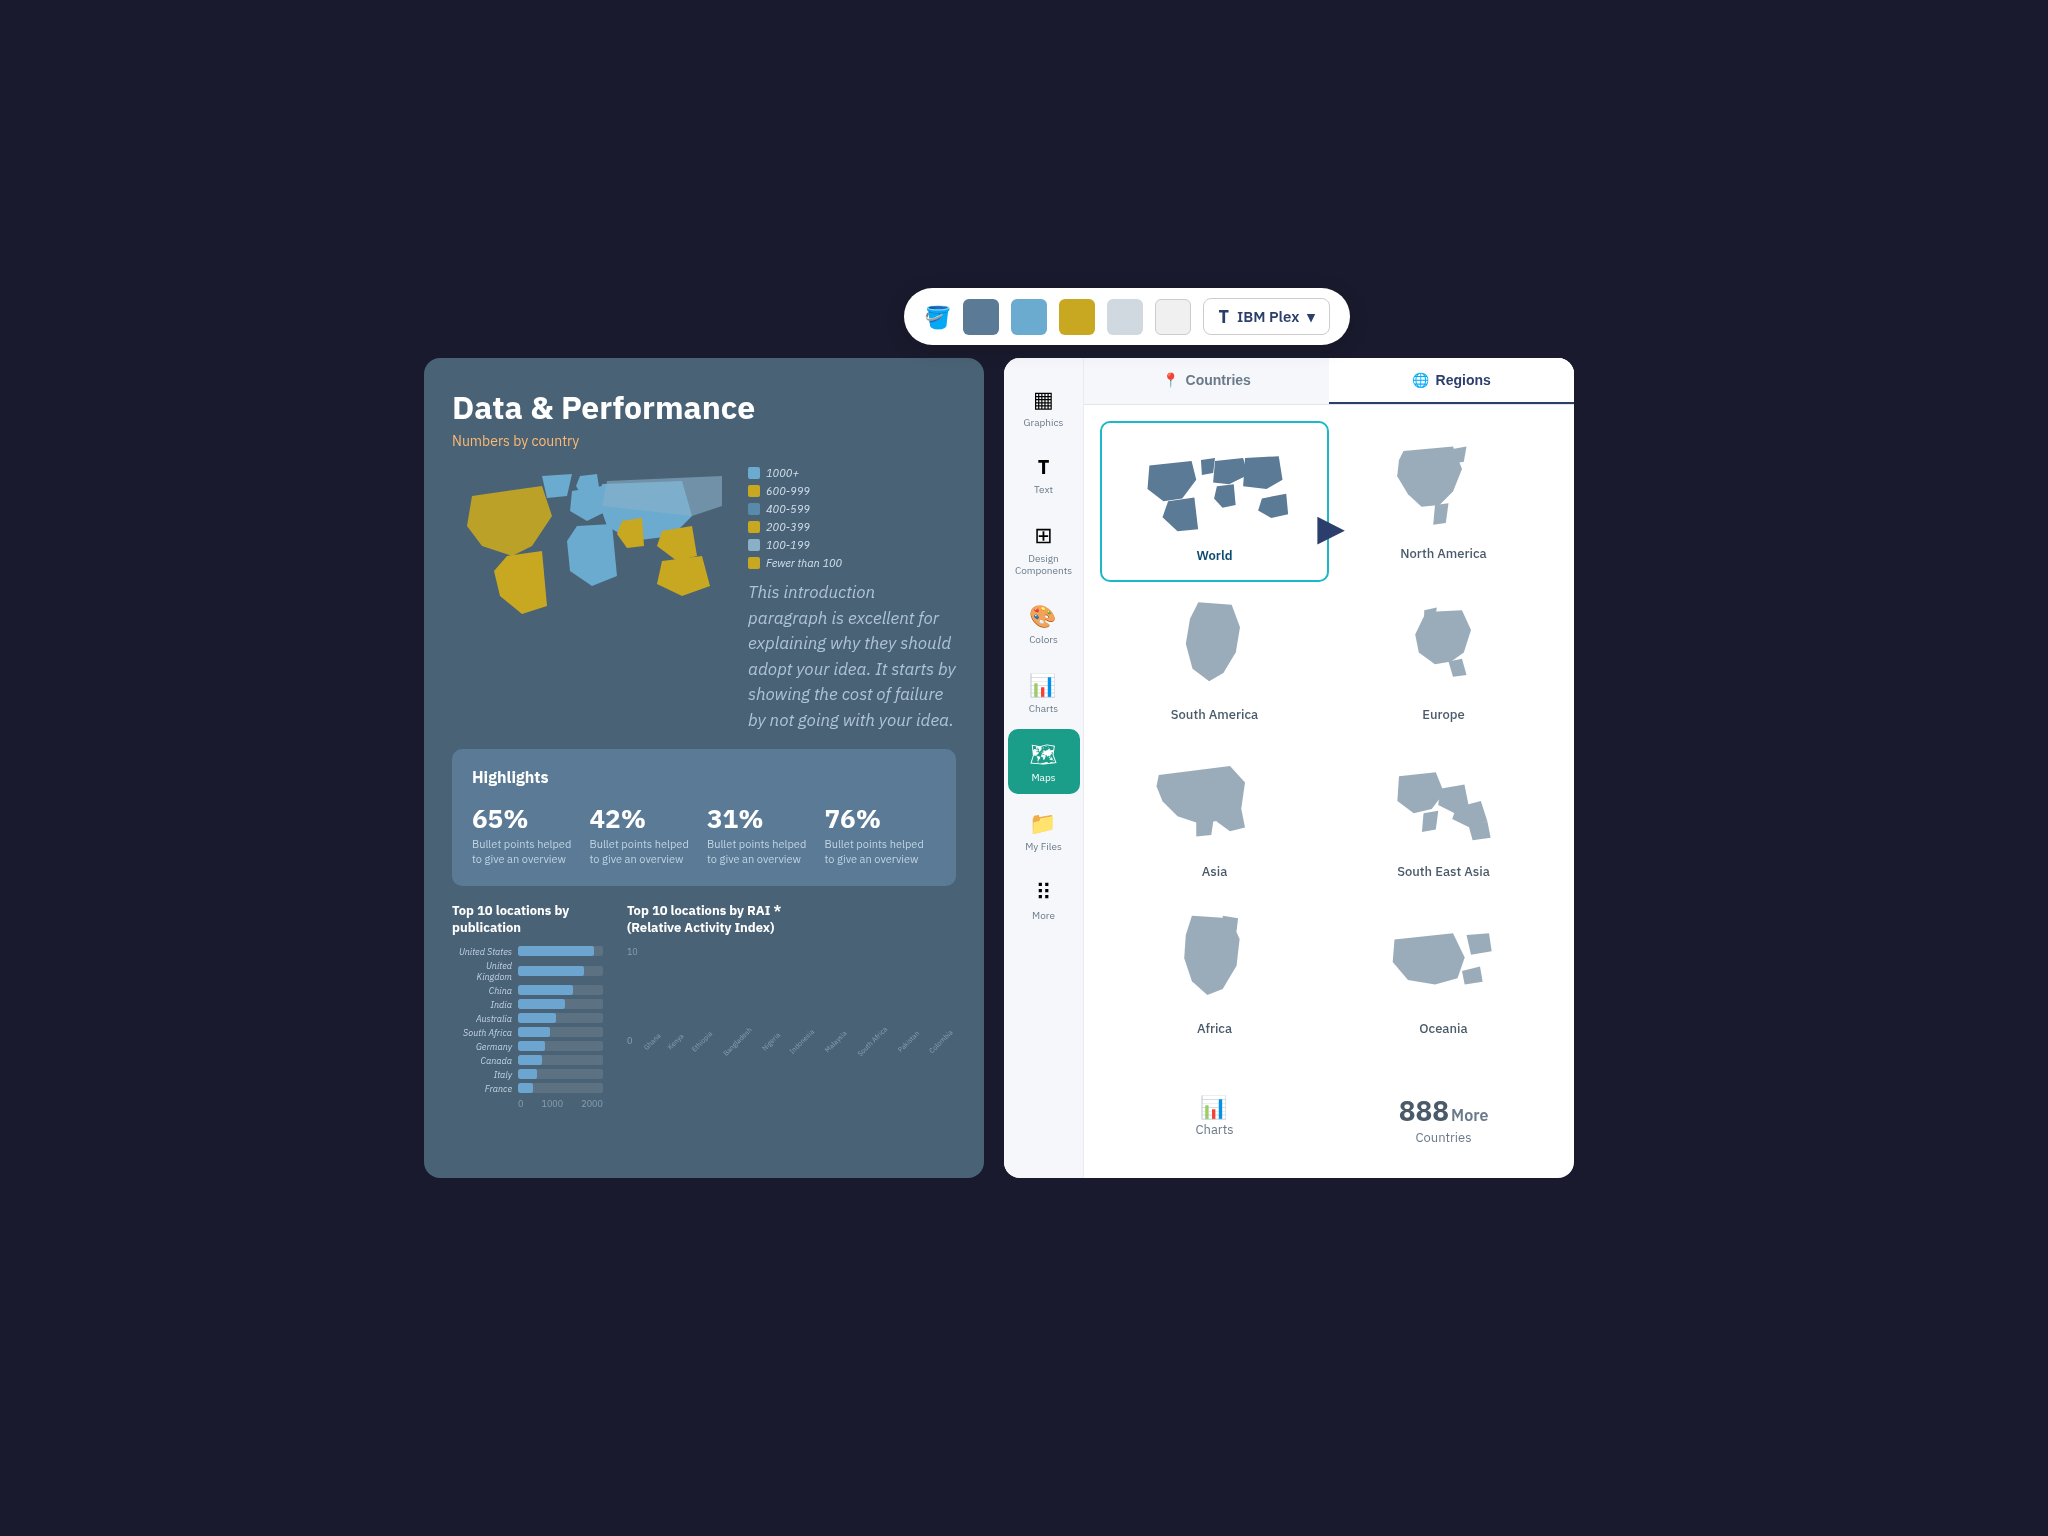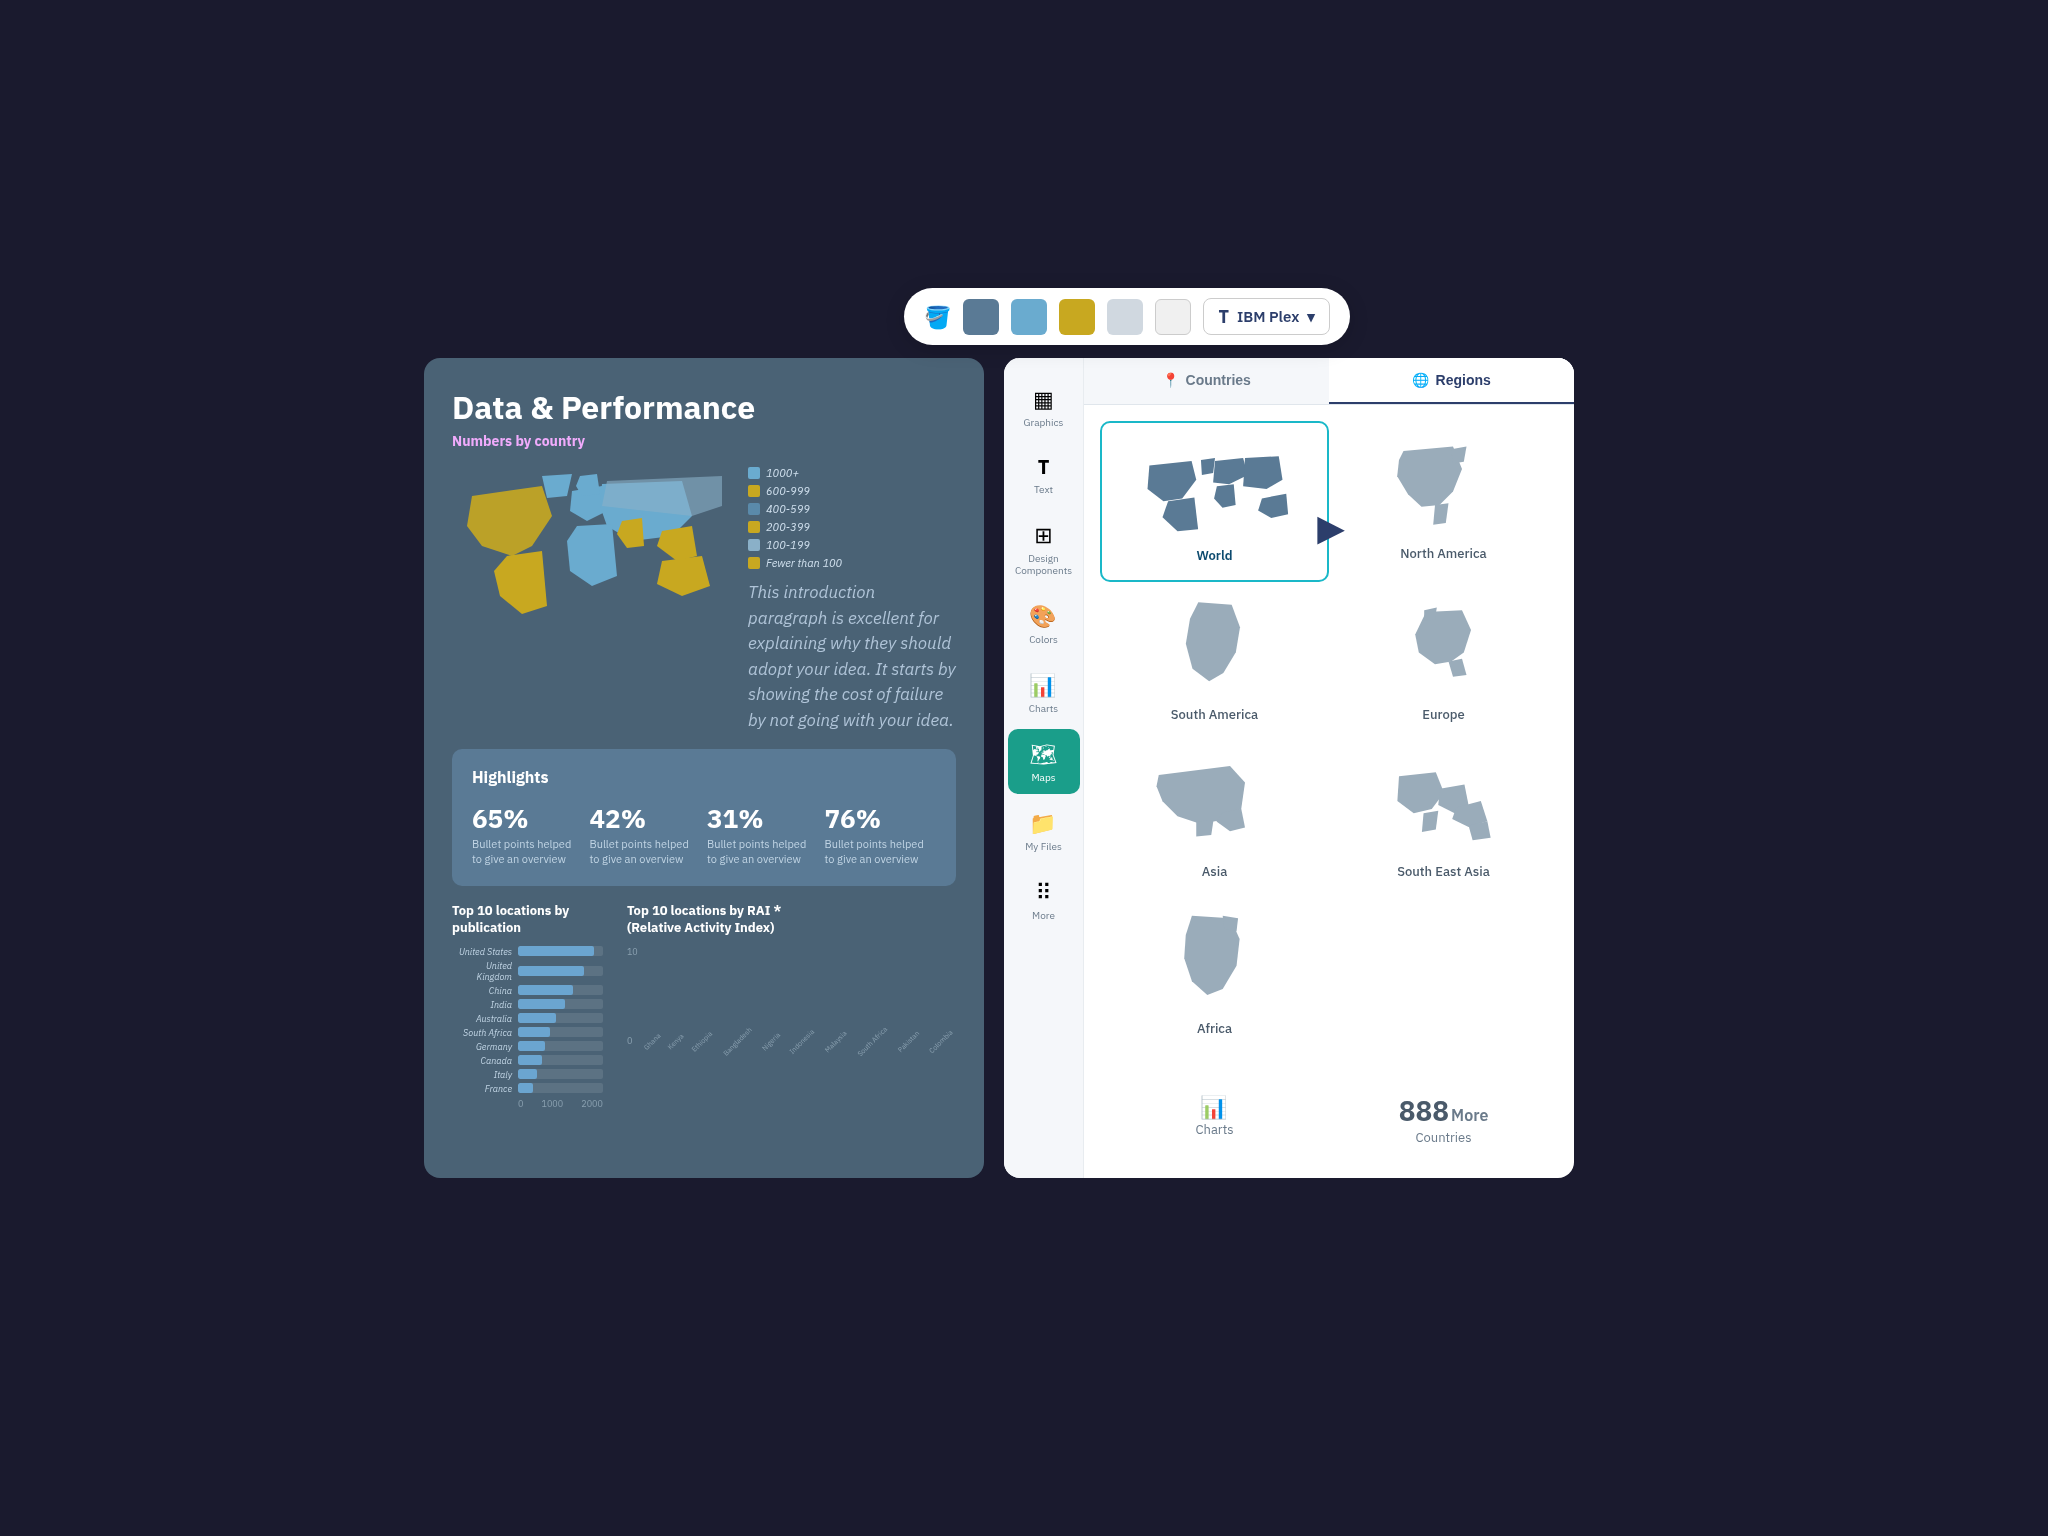--- a/index.html
+++ b/index.html
@@ -74,22 +74,22 @@
       color: white;
     }
     .panel-title {
       font-size: 32px;
       font-weight: 800;
       color: white;
       margin-bottom: 4px;
     }
     .panel-subtitle {
       font-size: 14px;
-      font-weight: 700;
-      color: #f0abfc;
+      font-weight: 400;
+      color: #fdba74;
       margin-bottom: 16px;
     }
 
     
     .map-section {
       display: flex;
       gap: 16px;
       margin-bottom: 0;
       font-style: italic;
     }
@@ -741,20 +741,30 @@
         <div class="map-item">
           <div class="map-img-container">
             <svg viewBox="0 0 100 130" width="90" height="100">
               <path d="M 20 5 L 70 8 L 82 35 L 78 70 L 60 100 L 40 108 L 20 90 L 10 60 L 12 30 Z" fill="#9aacba"></path>
               <path d="M 60 5 L 80 8 L 78 25 L 62 22 Z" fill="#9aacba"></path>
             </svg>
           </div>
           <div class="map-item-label">Africa</div>
         </div>
 
+        <div class="map-item">
+          <div class="map-img-container">
+            <svg viewBox="0 0 130 100" width="130" height="90">
+              <path d="M 10 25 L 75 18 L 88 45 L 80 68 L 55 75 L 25 70 L 8 50 Z" fill="#9aacba"></path>
+              <path d="M 90 20 L 115 18 L 118 38 L 95 42 Z" fill="#9aacba"></path>
+              <path d="M 85 60 L 105 55 L 108 72 L 88 75 Z" fill="#9aacba"></path>
+            </svg>
+          </div>
+          <div class="map-item-label">Oceania</div>
+        </div>
       </div>
 
       <div class="more-row">
         <div class="more-item">
           <div class="more-number" style="font-size:22px;">📊</div>
           <div class="more-label">Charts</div>
         </div>
         <div class="more-item">
           <div style="display:flex;align-items:baseline;gap:2px;">
             <span class="more-number">888</span>

